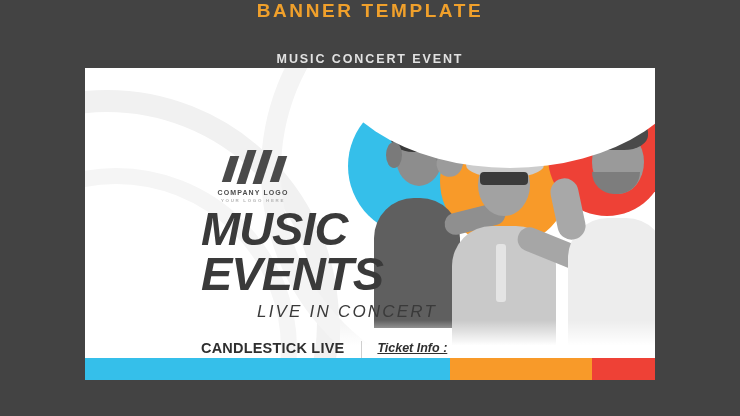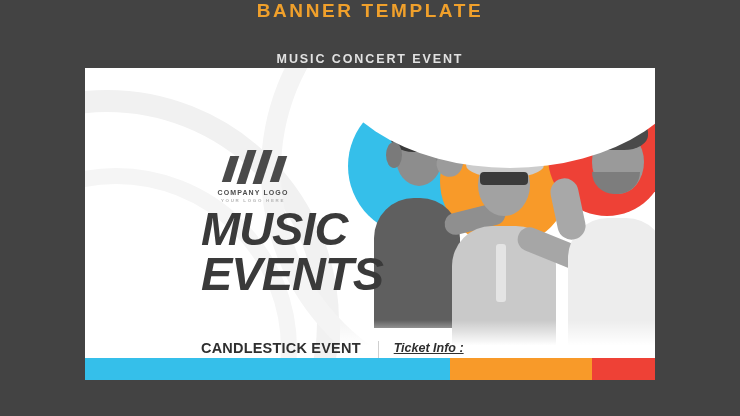--- a/index.html
+++ b/index.html
@@ -186,25 +186,26 @@
         <i></i>
         <i></i>
     </div>
     <div class="logo-name">COMPANY LOGO</div>
     <div class="logo-tag">YOUR LOGO HERE</div>
   </div>
 
   <div class="headline">
     <div class="hl-line">MUSIC</div>
     <div class="hl-line">EVENTS</div>
+    <div class="hl-sub">LIVE IN CONCERT</div>
   </div>
 
   <div class="inforow">
     <div class="venue">
-      <div>CANDLESTICK EVENT</div>
+      <div>CANDLESTICK LIVE</div>
       <div class="l2">San Francisco, CA</div>
     </div>
     <div class="divider"></div>
     <div class="ticket">
       <div class="tt">Ticket Info :</div>
       <div class="tu">www.yourinfo.com</div>
     </div>
   </div>
 
   <div class="bottombar">

